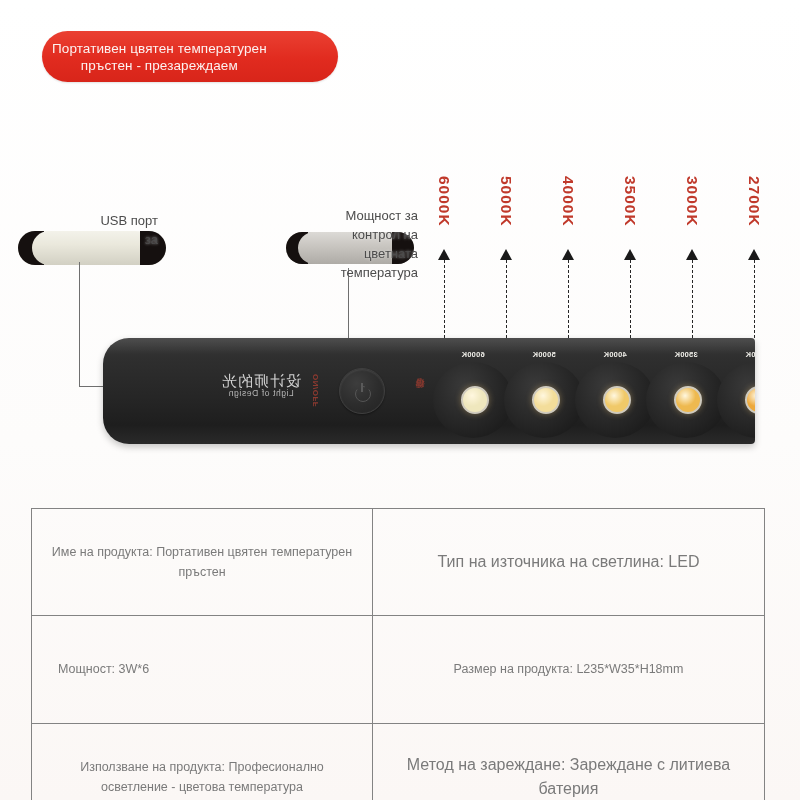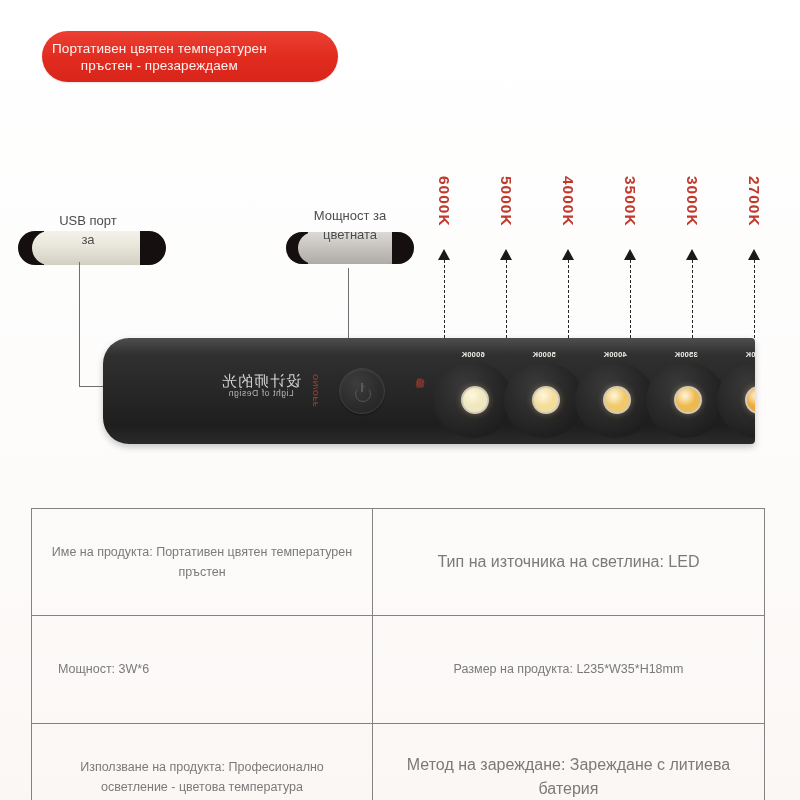--- a/index.html
+++ b/index.html
@@ -53,21 +53,21 @@
   }
   .btn-plug:before,.btn-plug:after{
     content:"";position:absolute;top:0;width:22px;height:32px;background:#15100f;
   }
   .btn-plug:before{left:0;border-radius:16px 0 0 16px;}
   .btn-plug:after{right:0;border-radius:0 16px 16px 0;}
   .btn-plug .barrel{
     position:absolute;left:12px;right:12px;top:0;height:32px;border-radius:16px;
     background:linear-gradient(180deg,#dcdad6 0%,#c8c5c0 45%,#aeaba6 100%);
   }
-  .callout .ctext{position:relative;z-index:3;text-shadow:0 0 3px rgba(255,255,255,.55);}
+  .callout .ctext{position:relative;z-index:3;text-shadow:0 0 3px rgba(255,255,255,.55);text-align:right;}
 
   
   .leader{position:absolute;background:#6f6f6f;}
   #leader-usb-v{left:79px;top:262px;width:1px;height:125px;}
   #leader-usb-h{left:79px;top:386px;width:60px;height:1px;}
   #leader-btn-v{left:348px;top:268px;width:1px;height:118px;}
 
   
   .kelvin{
     position:absolute;top:176px;
@@ -187,21 +187,23 @@
     <div class="ctext">за</div>
   </div>
   <div class="leader" id="leader-usb-v"></div>
   <div class="leader" id="leader-usb-h"></div>
 
   <div class="btn-plug">
       <div class="barrel"></div>
     </div>
   <div class="callout" id="callout-btn">
     <div class="ctext">Мощност за</div>
+    <div class="ctext">контрол на</div>
     <div class="ctext">цветната</div>
+    <div class="ctext">температура</div>
   </div>
   <div class="leader" id="leader-btn-v"></div>
 
   <div id="kelvin-layer">
       <div class="kelvin" style="left: 435px;">6000K</div>
       <div class="karrow" style="left: 438px; top: 249px;"></div>
       <div class="kdash" style="left: 444px; top: 260px; height: 78px;"></div>
       <div class="kelvin" style="left: 497px;">5000K</div>
       <div class="karrow" style="left: 500px; top: 249px;"></div>
       <div class="kdash" style="left: 506px; top: 260px; height: 78px;"></div>

